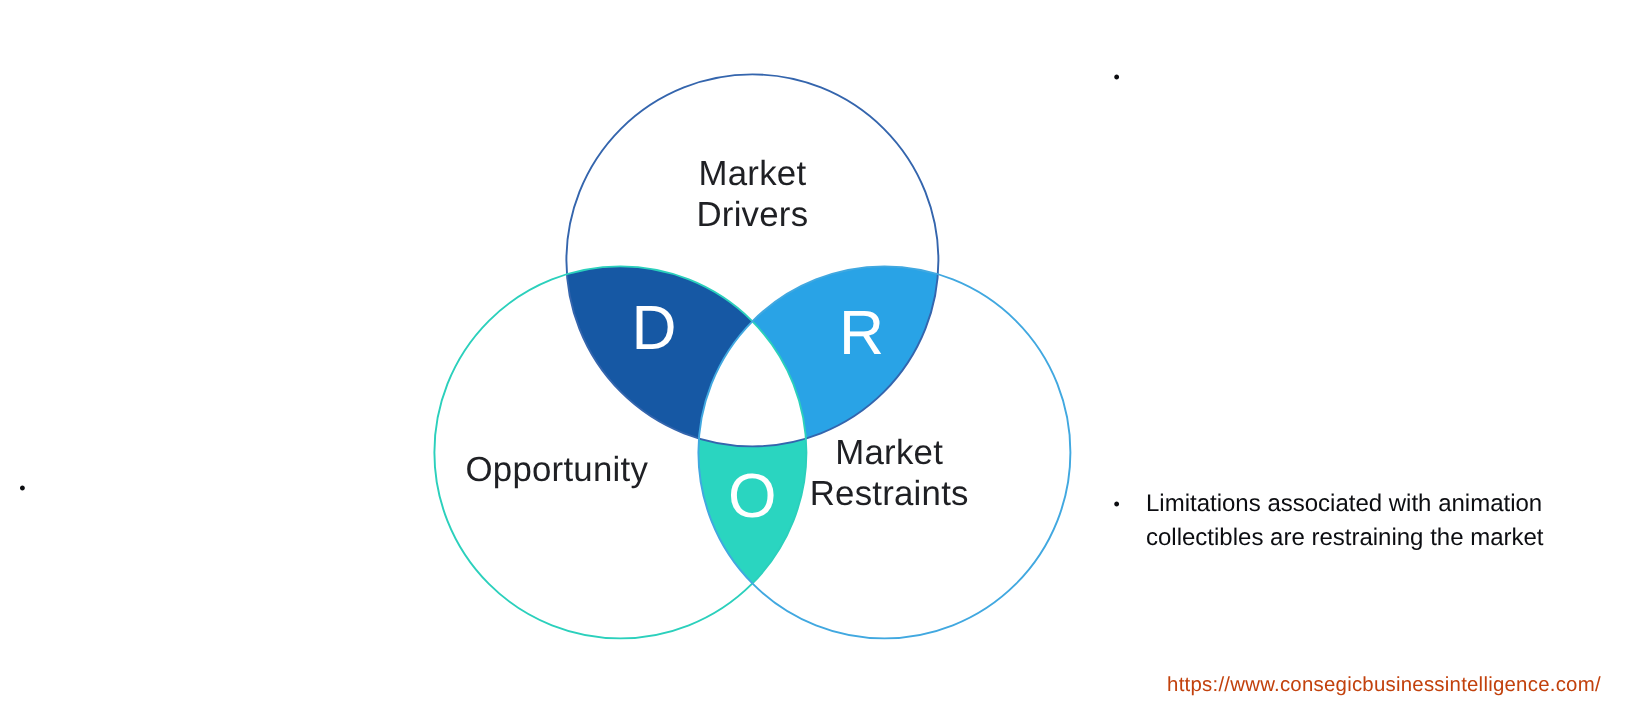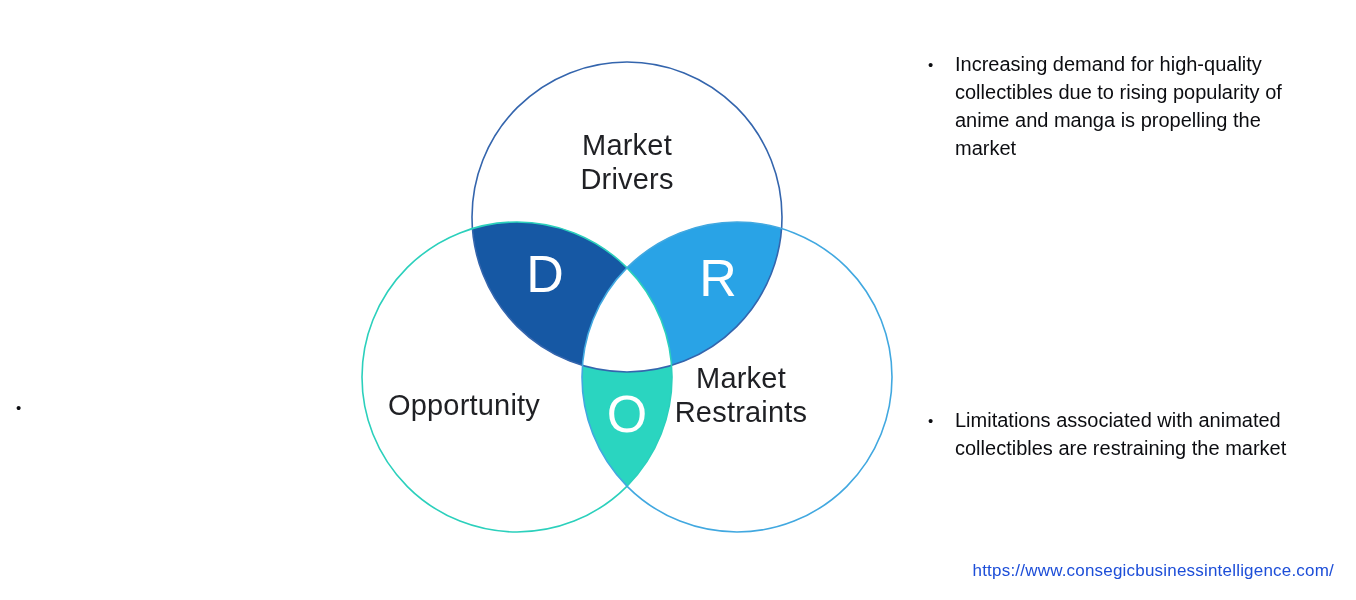--- a/index.html
+++ b/index.html
@@ -37,21 +37,21 @@
   }
   .note .text{white-space:pre-line;}
   .note-right{font-size:20px;line-height:28px;}
   .note-right .dot{width:27px;padding-top:1px;}
   .note-left{font-size:19px;line-height:25px;}
   .note-left .dot{width:19px;}
   .source{
     position:absolute;
     right:22px;top:561px;
     font-size:17px;
-    color:#1d4ed8;
+    color:#c2410c;
     text-decoration:none;
     letter-spacing:0.2px;
   }
 </style>
 </head>
 <body>
 
 <div class="canvas">
 
   <svg class="venn-svg" width="1356" height="600" viewBox="0 0 1356 600">
@@ -98,35 +98,31 @@
     <circle cx="517" cy="377" r="155" fill="none" stroke-width="1.6" stroke="#2bd0bc"></circle>
     <circle cx="737" cy="377" r="155" fill="none" stroke-width="1.6" stroke="#41a8e0"></circle>
 
     <text class="venn-letter" x="545" y="274" text-anchor="middle" dominant-baseline="central" fill="#ffffff">D</text>
     <text class="venn-letter" x="718" y="278" text-anchor="middle" dominant-baseline="central" fill="#ffffff">R</text>
     <text class="venn-letter" x="627" y="414" text-anchor="middle" dominant-baseline="central" fill="#ffffff">O</text>
   </svg>
 
   <div class="vlabel" style="left:497px;top:128px;width:260px;">Market
 Drivers</div>
-  <div class="vlabel" style="left:334px;top:375px;width:260px;margin-top:13px;">Opportunity</div>
+  <div class="vlabel" style="left:334px;top:375px;width:260px;">Opportunity</div>
   <div class="vlabel" style="left:611px;top:361px;width:260px;">Market
 Restraints</div>
 
   <div class="note note-right" style="left:928px;top:50px;width:412px;">
     <span class="dot">•</span>
-    <span class="text">Increasing demand for high-quality
-collectibles due to rising popularity of
-anime and manga is propelling the
-market</span>
   </div>
 
   <div class="note note-right" style="left:928px;top:406px;width:412px;">
     <span class="dot">•</span>
-    <span class="text">Limitations associated with animated
+    <span class="text">Limitations associated with animation
 collectibles are restraining the market</span>
   </div>
 
   <div class="note note-left" style="left:16px;top:395px;width:344px;">
     <span class="dot">•</span>
   </div>
 
   <a class="source" href="#">https://www.consegicbusinessintelligence.com/</a>
 
 </div>

